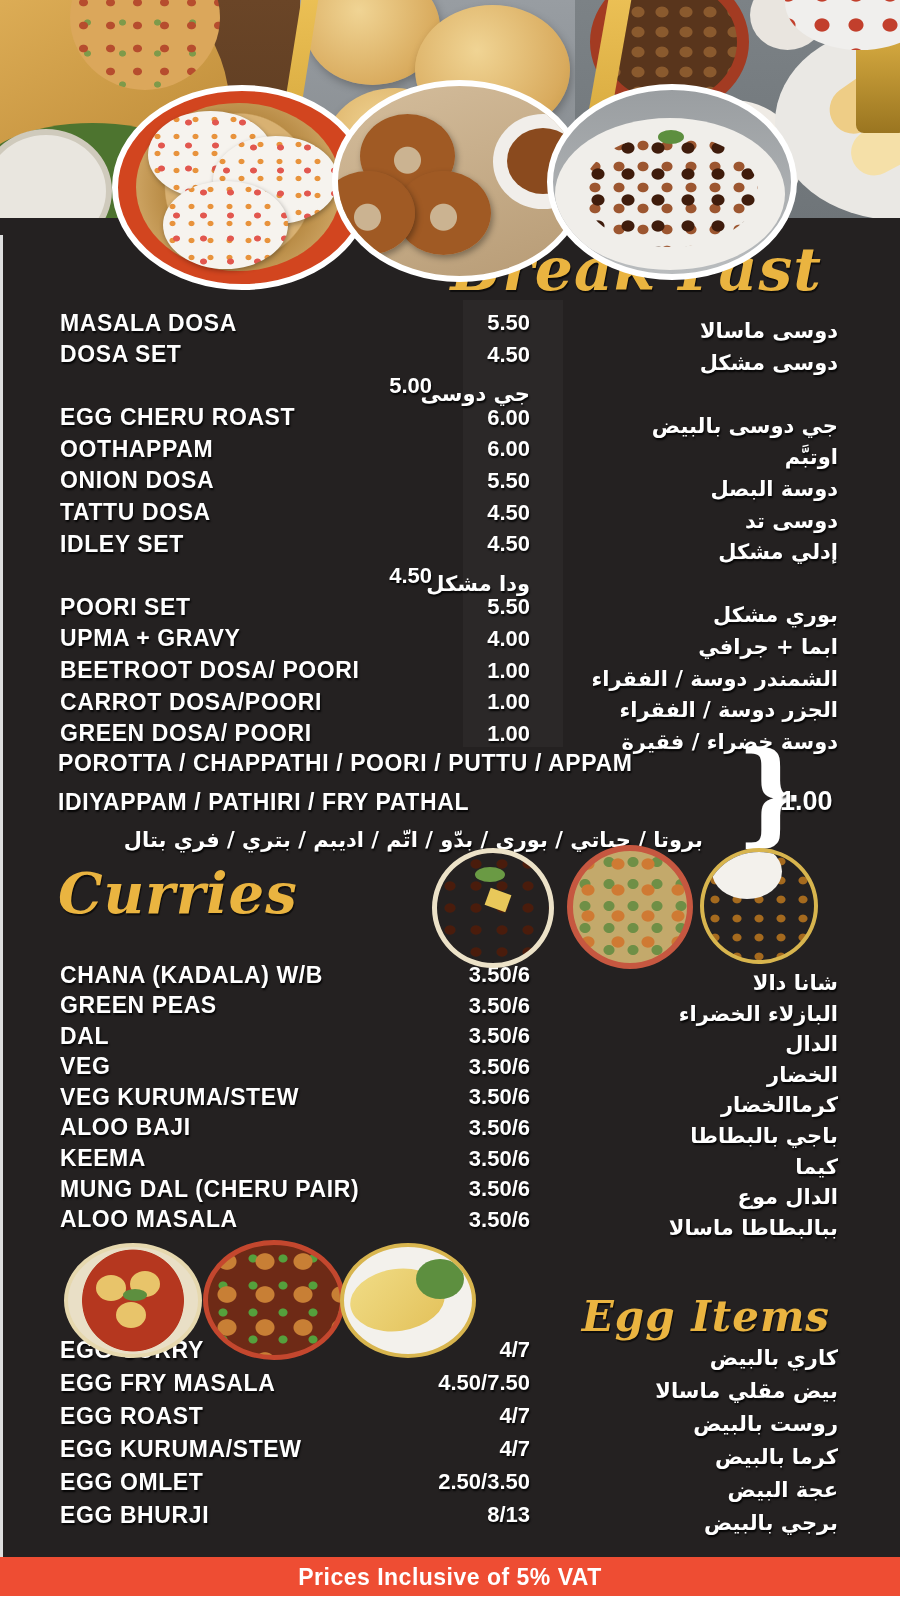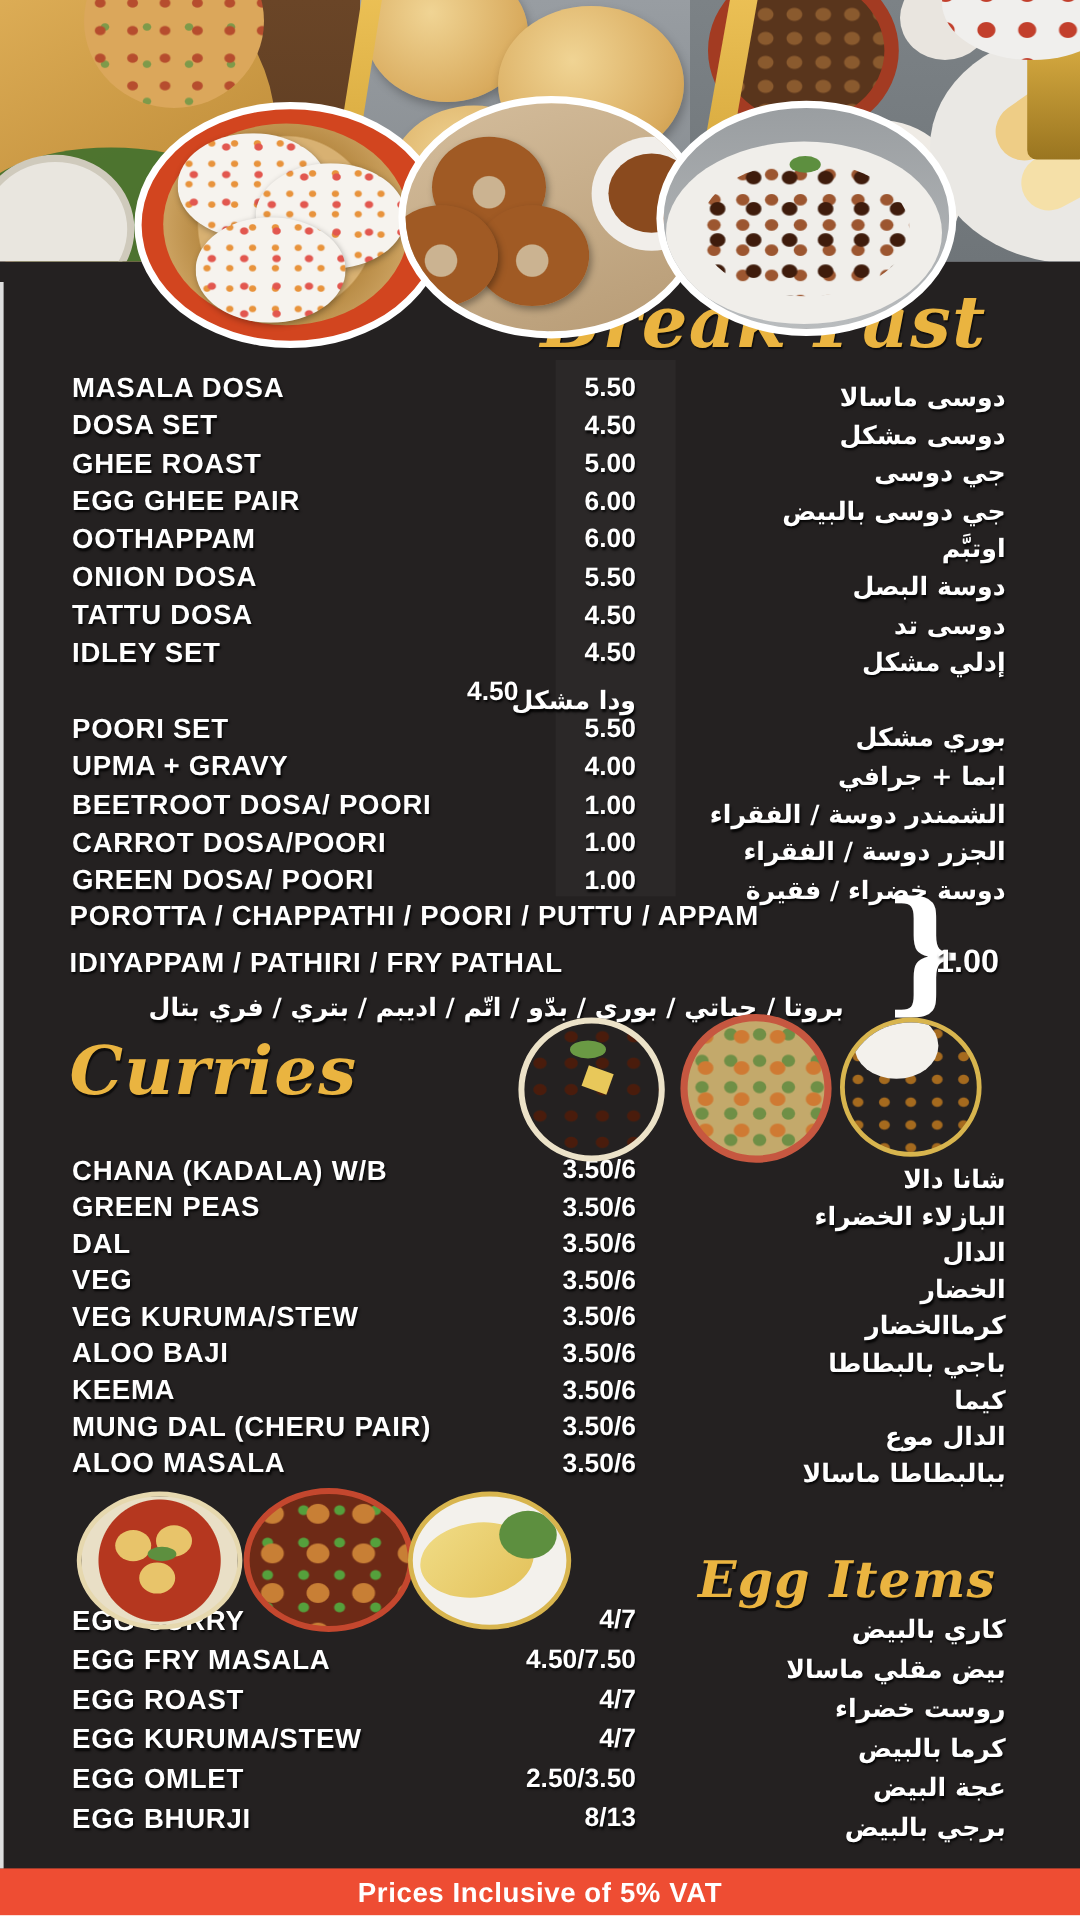--- a/index.html
+++ b/index.html
@@ -190,26 +190,25 @@
       <div class="nm">MASALA DOSA</div>
       <div class="pr">5.50</div>
       <div class="arx">دوسى ماسالا</div>
     </div>
       <div class="row">
       <div class="nm">DOSA SET</div>
       <div class="pr">4.50</div>
       <div class="arx">دوسى مشكل</div>
     </div>
       <div class="row">
-      <div class="nm">GHEE ROAST</div>
       <div class="pr">5.00</div>
       <div class="arx">جي دوسى</div>
     </div>
       <div class="row">
-      <div class="nm">EGG GHEE PAIR</div>
+      <div class="nm">EGG CHERU ROAST</div>
       <div class="pr">6.00</div>
       <div class="arx">جي دوسى بالبيض</div>
     </div>
       <div class="row">
       <div class="nm">OOTHAPPAM</div>
       <div class="pr">6.00</div>
       <div class="arx">اوتبَّم</div>
     </div>
       <div class="row">
       <div class="nm">ONION DOSA</div>
@@ -343,21 +342,21 @@
       <div class="arx">كاري بالبيض</div>
     </div>
       <div class="row">
       <div class="nm">EGG FRY MASALA</div>
       <div class="pr">4.50/7.50</div>
       <div class="arx">بيض مقلي ماسالا</div>
     </div>
       <div class="row">
       <div class="nm">EGG ROAST</div>
       <div class="pr">4/7</div>
-      <div class="arx">روست خضراء</div>
+      <div class="arx">روست بالبيض</div>
     </div>
       <div class="row">
       <div class="nm">EGG KURUMA/STEW</div>
       <div class="pr">4/7</div>
       <div class="arx">كرما بالبيض</div>
     </div>
       <div class="row">
       <div class="nm">EGG OMLET</div>
       <div class="pr">2.50/3.50</div>
       <div class="arx">عجة البيض</div>

